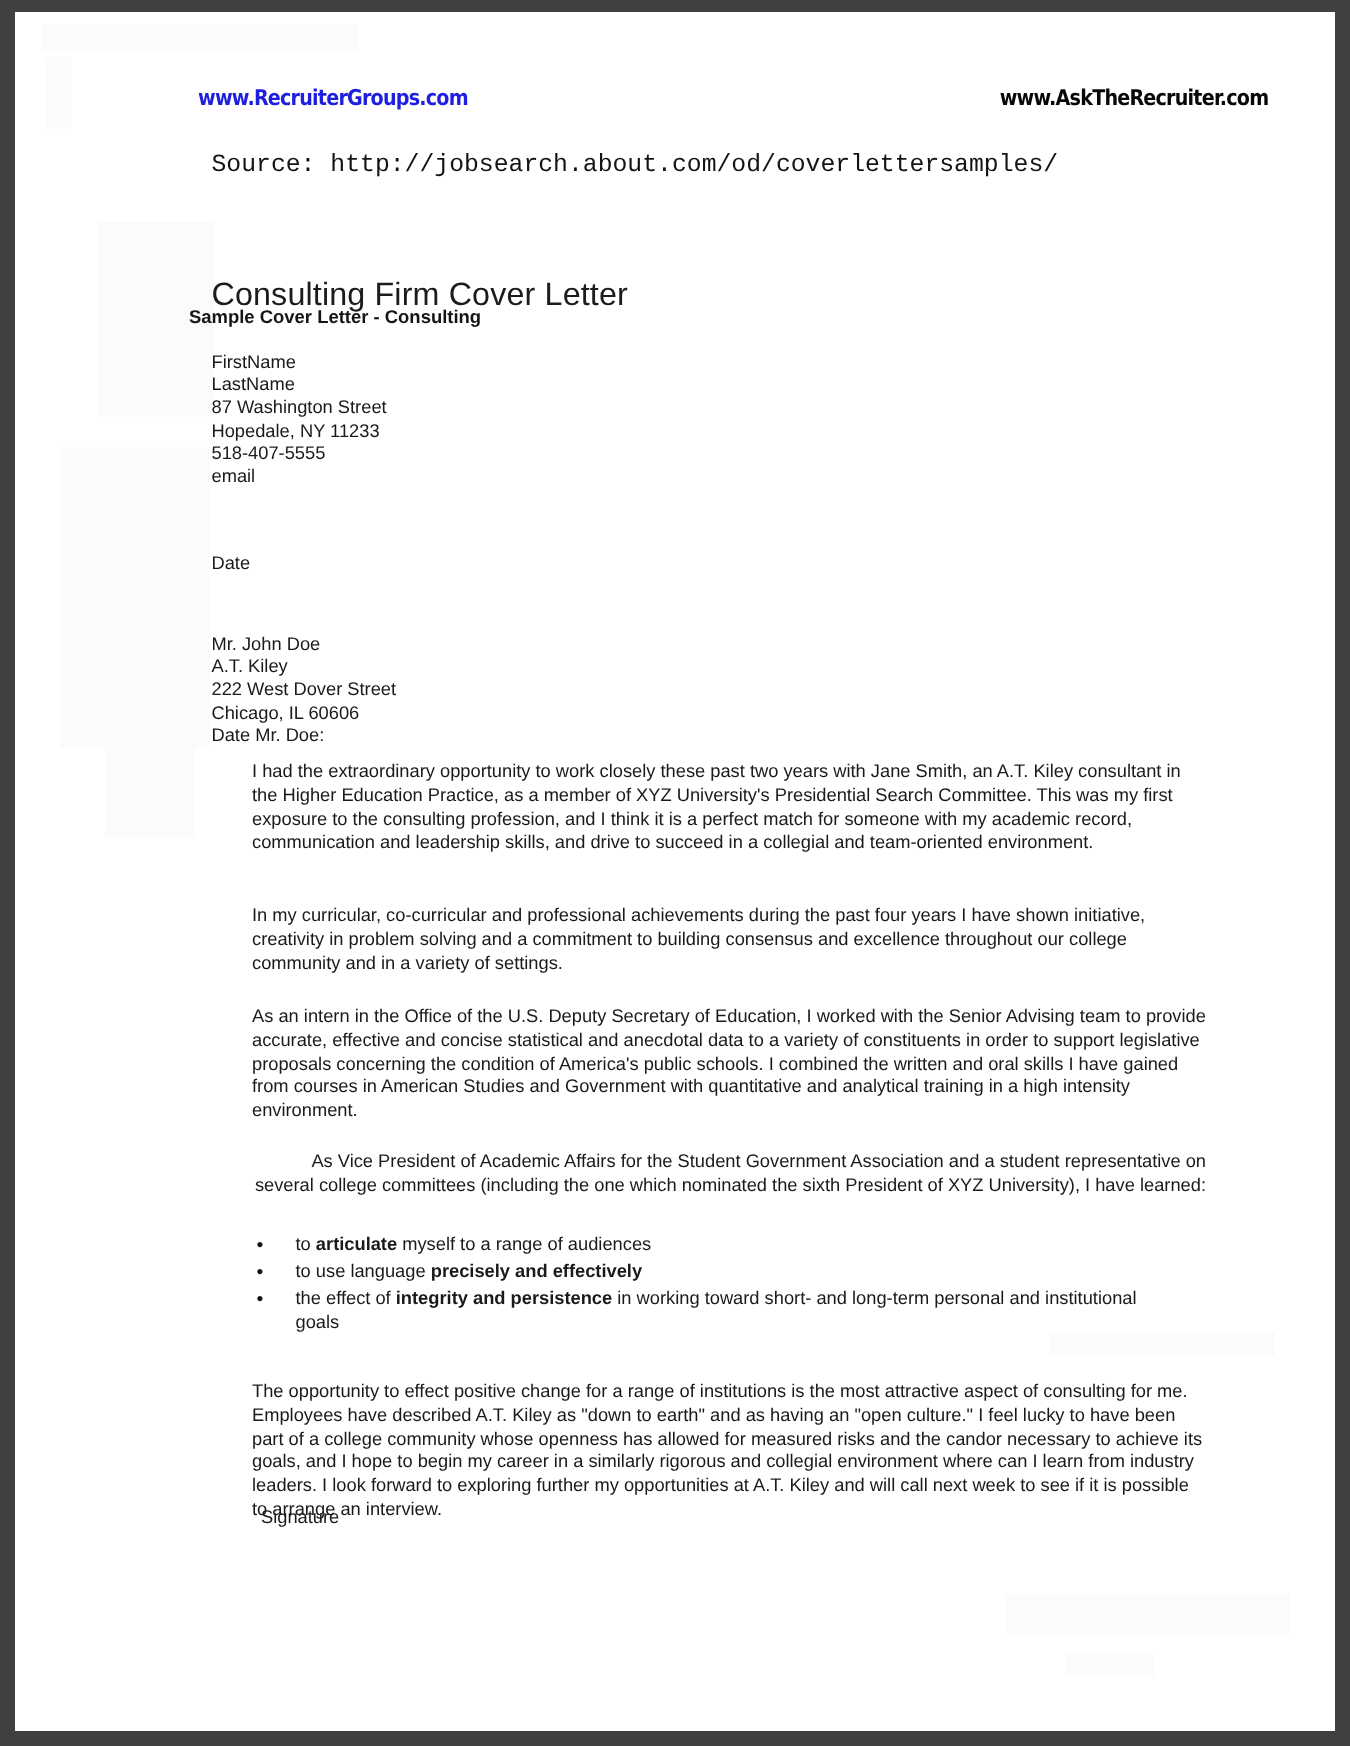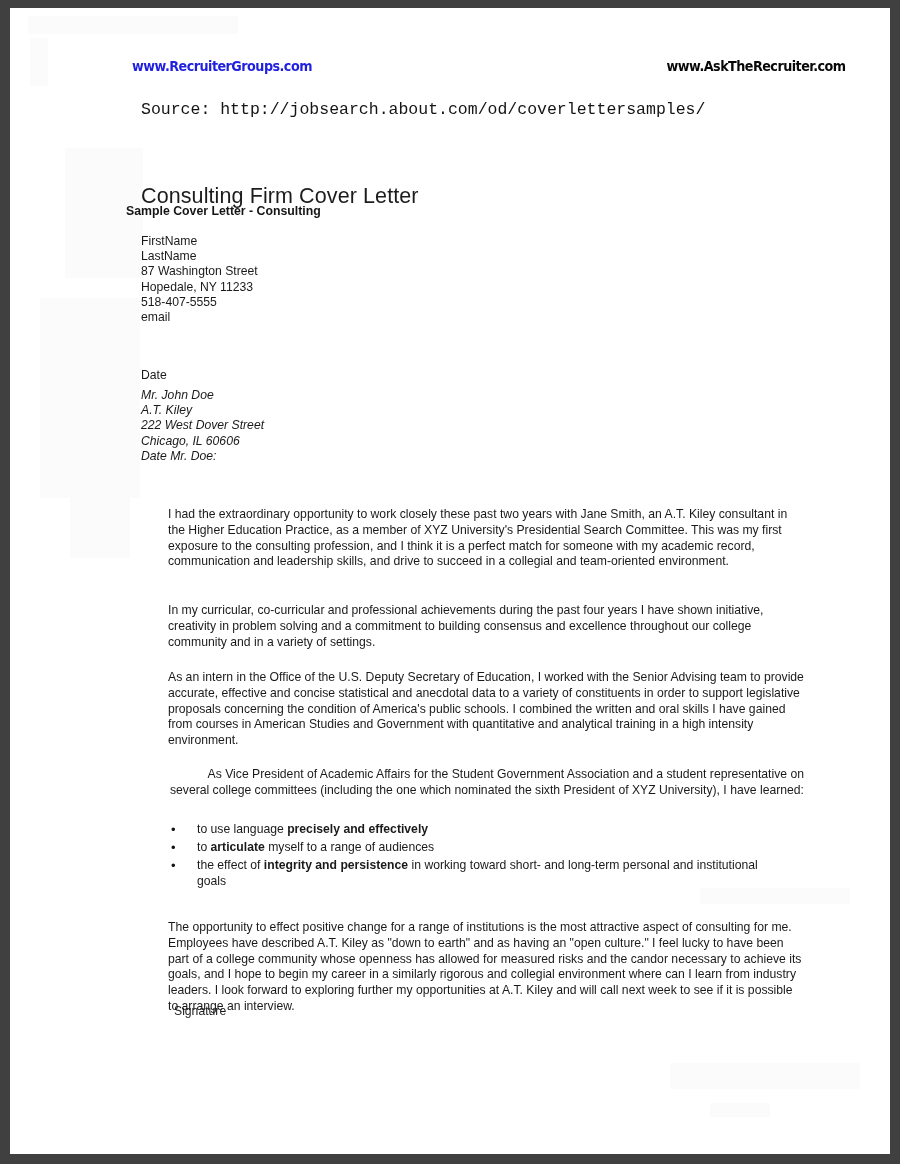--- a/index.html
+++ b/index.html
@@ -110,21 +110,21 @@
   
   .addr-block {
     position: absolute;
     left: 131px;
     font-size: 12.2px;
     line-height: 15.2px;
     color: #1a1a1a;
   }
   .addr-sender   { top: 226px; }
   .date-line     { position:absolute; left:131px; top: 360px; font-size:12.2px; color:#1a1a1a; }
-  .addr-recipient{ top: 380px; font-style: italic; }
+  .addr-recipient{ top: 414px; }
   .addr-block div { white-space: nowrap; }
 
   .body-para {
     position: absolute;
     left: 131px;
     width: 636px;
     font-size: 12.2px;
     line-height: 15.7px;
     color: #1a1a1a;
     text-align: left;
@@ -217,22 +217,22 @@
         <div>Chicago, IL 60606</div>
         <div>Date Mr. Doe:</div>
       </div>
 
       <p class="body-para p1">I had the extraordinary opportunity to work closely these past two years with Jane Smith, an A.T. Kiley consultant in the Higher Education Practice, as a member of XYZ University's Presidential Search Committee. This was my first exposure to the consulting profession, and I think it is a perfect match for someone with my academic record, communication and leadership skills, and drive to succeed in a collegial and team-oriented environment.</p>
       <p class="body-para p2">In my curricular, co-curricular and professional achievements during the past four years I have shown initiative, creativity in problem solving and a commitment to building consensus and excellence throughout our college community and in a variety of settings.</p>
       <p class="body-para p3">As an intern in the Office of the U.S. Deputy Secretary of Education, I worked with the Senior Advising team to provide accurate, effective and concise statistical and anecdotal data to a variety of constituents in order to support legislative proposals concerning the condition of America's public schools. I combined the written and oral skills I have gained from courses in American Studies and Government with quantitative and analytical training in a high intensity environment.</p>
       <p class="body-para p4">As Vice President of Academic Affairs for the Student Government Association and a student representative on several college committees (including the one which nominated the sixth President of XYZ University), I have learned:</p>
 
       <ul class="bullet-list">
+          <li><span>to </span><strong>articulate</strong><span> myself to a range of audiences</span></li>
           <li><span>to use language </span><strong>precisely and effectively</strong></li>
-          <li><span>to </span><strong>articulate</strong><span> myself to a range of audiences</span></li>
           <li><span>the effect of </span><strong>integrity and persistence</strong><span> in working toward short- and long-term personal and institutional goals</span></li>
         </ul>
 
       <p class="body-para p5">The opportunity to effect positive change for a range of institutions is the most attractive aspect of consulting for me. Employees have described A.T. Kiley as "down to earth" and as having an "open culture." I feel lucky to have been part of a college community whose openness has allowed for measured risks and the candor necessary to achieve its goals, and I hope to begin my career in a similarly rigorous and collegial environment where can I learn from industry leaders. I look forward to exploring further my opportunities at A.T. Kiley and will call next week to see if it is possible to arrange an interview.</p>
 
       <div class="signature-line">Signature</div>
 
     </div>
   </div>
 </div>

